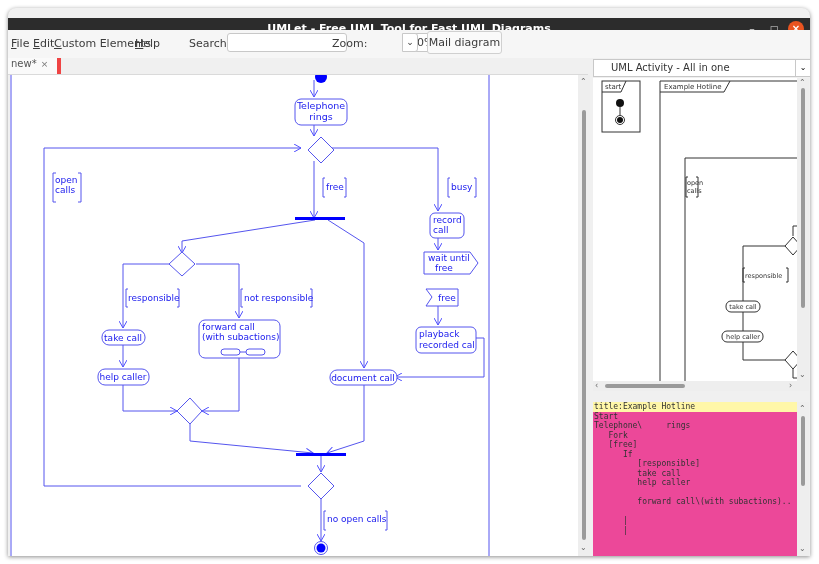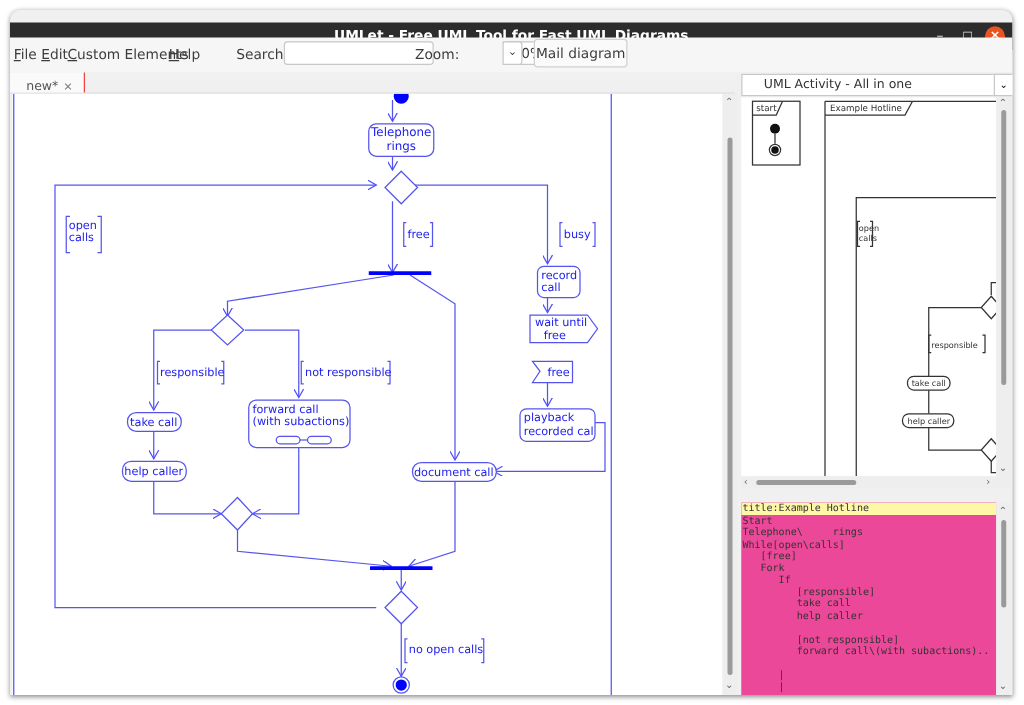--- a/index.html
+++ b/index.html
@@ -14,21 +14,21 @@
   .menubar{position:absolute;left:0;top:22px;width:802px;height:28px;background:#f6f6f6;font-size:11px;color:#3c3c3c;}
   .menu-item{position:absolute;top:7px;cursor:pointer;}
   .menu-item u{text-decoration:underline;}
   .search-label{position:absolute;left:181px;top:7px;}
   .search-input{position:absolute;left:219px;top:3px;width:112px;height:17px;border:1px solid #c8c8c8;border-radius:3px;background:#fff;font-size:11px;padding:0 3px;}
   .zoom-label{position:absolute;left:324px;top:7px;}
   .zoom-select{position:absolute;left:355px;top:3px;width:36px;height:17px;border:1px solid #c8c8c8;border-radius:3px 0 0 3px;background:#fff;font-size:11px;line-height:17px;padding-left:6px;margin-left:40px;}
   .zoom-arrow{position:absolute;left:394px;top:3px;width:14px;height:17px;border:1px solid #c8c8c8;border-radius:0 3px 3px 0;background:#fff;font-size:9px;text-align:center;line-height:17px;cursor:pointer;}
   .mail-btn{position:absolute;left:419px;top:1px;width:73px;height:21px;border:1px solid #d0d0d0;border-radius:3px;background:#fafafa;font-size:11px;text-align:center;line-height:21px;cursor:pointer;}
   .tabbar{position:absolute;left:0;top:50px;width:580px;height:16px;background:#f0f0f0;border-bottom:1px solid #dadada;}
-  .tab{position:absolute;left:0;top:0;width:46px;height:16px;background:#fafafa;border-right:1px solid #ef4444;font-size:10px;color:#555;line-height:24px;padding-left:13px;cursor:pointer;}
+  .tab{position:absolute;left:0;top:0;width:46px;height:16px;background:#fafafa;border-right:4px solid #ef4444;font-size:10px;color:#555;line-height:12px;padding-left:3px;cursor:pointer;}
   .tab .tab-close{font-size:9px;margin-left:4px;color:#777;}
   .canvas{position:absolute;left:2px;top:67px;width:568px;height:481px;background:#ffffff;overflow:hidden;}
   .vscroll-main{position:absolute;left:570px;top:67px;width:12px;height:481px;background:#eeeeee;}
   .vscroll-main .thumb{position:absolute;left:4px;top:35px;width:4px;height:430px;background:#9a9a9a;border-radius:2px;}
   .sarrow{position:absolute;font-size:8px;color:#666;cursor:pointer;}
   .right-panel{position:absolute;left:583px;top:50px;width:219px;height:498px;background:#f0f0f0;}
   .palette-select{position:absolute;left:2px;top:1px;width:200px;height:16px;border:1px solid #c8c8c8;background:#fff;font-size:10px;line-height:16px;padding-left:17px;color:#333;}
   .palette-arrow{position:absolute;left:204px;top:1px;width:14px;height:16px;border:1px solid #c8c8c8;background:#fff;font-size:8px;text-align:center;line-height:16px;cursor:pointer;}
   .palette{position:absolute;left:2px;top:20px;width:204px;height:303px;background:#fff;overflow:hidden;}
   .pal-vscroll{position:absolute;left:206px;top:20px;width:12px;height:303px;background:#eeeeee;}
@@ -284,29 +284,27 @@
       <span class="sarrow" style="left:2px;top:0px">‹</span>
       <div class="thumb"></div>
       <span class="sarrow" style="left:196px;top:0px">›</span>
     </div>
 
     <div class="props-label">Properties</div>
     <div class="props">
       <div class="line hl">title:Example Hotline</div>
       <div class="line">Start</div>
       <div class="line">Telephone\     rings</div>
-      <div class="line">While[open\calls]</div>
+      <div class="line">   Fork</div>
       <div class="line">   [free]</div>
-      <div class="line">   Fork</div>
       <div class="line">      If</div>
       <div class="line">         [responsible]</div>
       <div class="line">         take call</div>
       <div class="line">         help caller</div>
       <div class="line"></div>
-      <div class="line">         [not responsible]</div>
       <div class="line">         forward call\(with subactions)..</div>
       <div class="line"></div>
       <div class="line">      |</div>
       <div class="line">      |</div>
     </div>
     <div class="props-vscroll">
       <span class="sarrow" style="left:2px;top:2px">⌃</span>
       <div class="thumb"></div>
       <span class="sarrow" style="left:2px;top:142px">⌄</span>
     </div>

